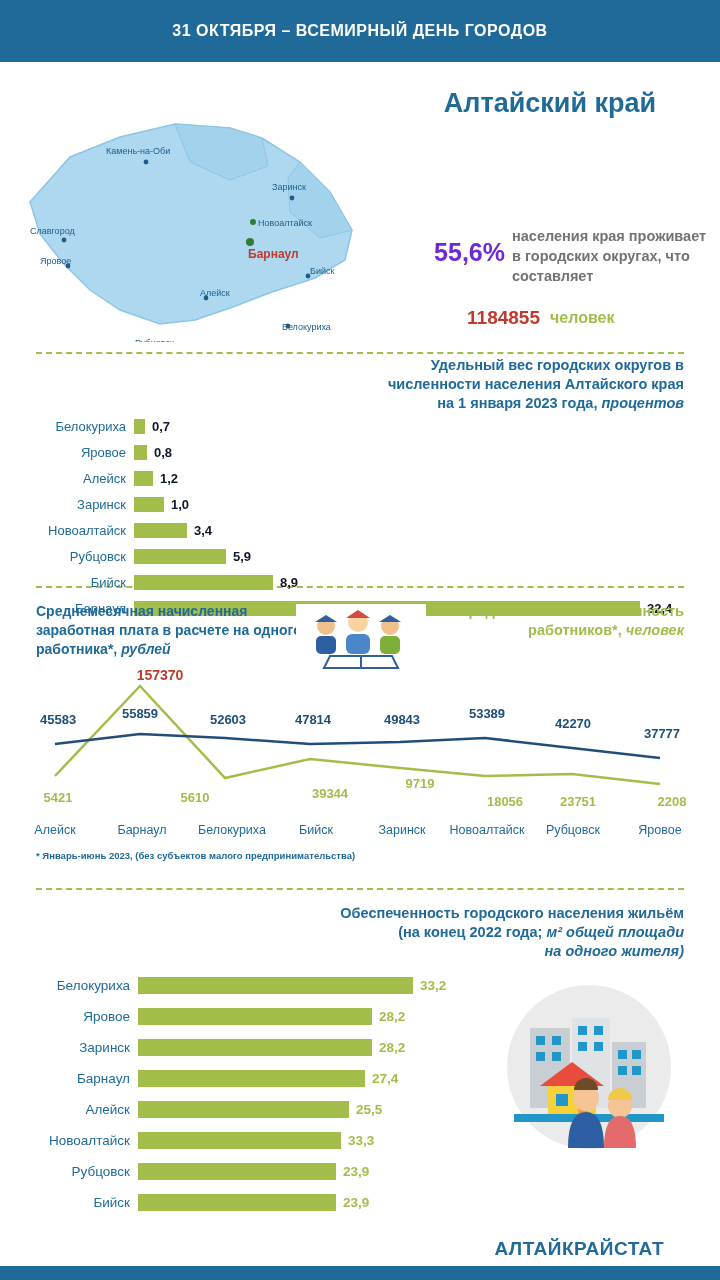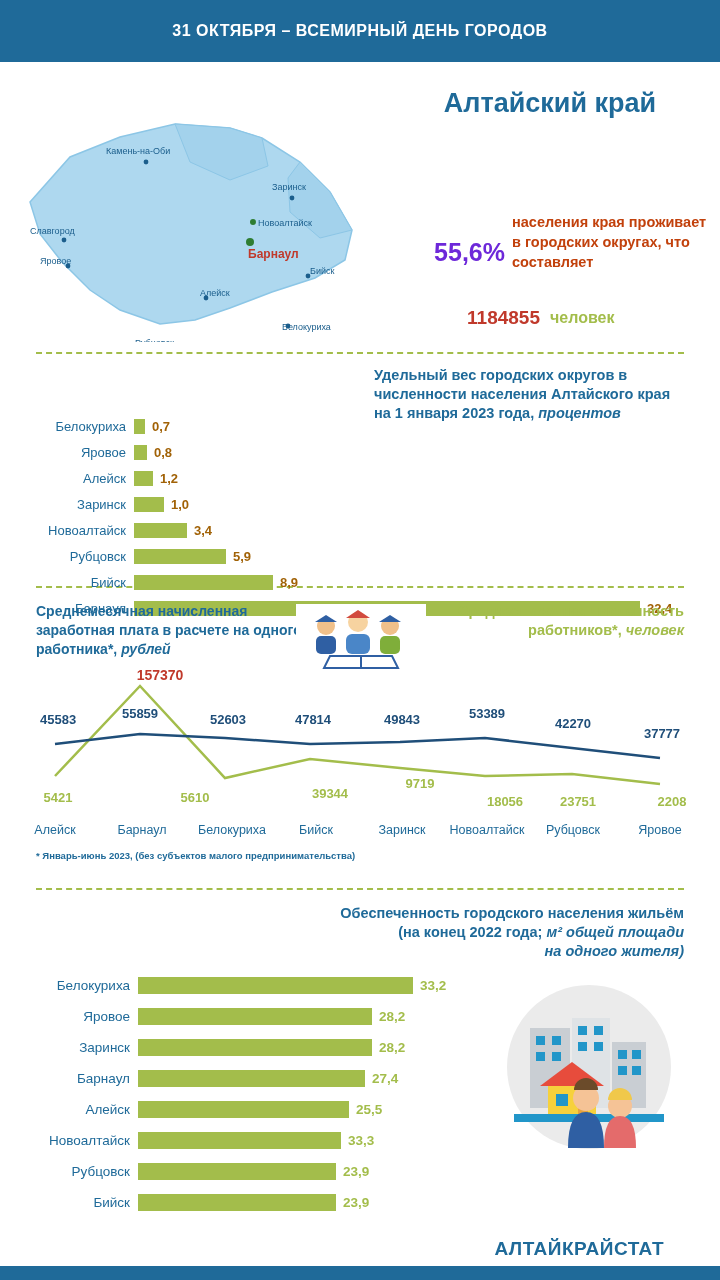--- a/index.html
+++ b/index.html
@@ -45,48 +45,48 @@
   .cities-badge .num{font-size:25px;font-weight:bold;}
   .cities-badge .word{font-size:17px;}
   .pct-block{
     position:absolute;left:400px;top:150px;width:310px;
   }
   .pct-big{
     position:absolute;left:0;top:26px;width:105px;text-align:right;
     font-size:25px;font-weight:bold;color:#6d28d9;
   }
   .pct-text{
-    position:absolute;left:112px;top:0;width:200px;
-    font-size:14.5px;font-weight:bold;color:#c2410c;line-height:20px;
+    position:absolute;left:112px;top:14px;width:200px;
+    font-size:14.5px;font-weight:bold;color:#737373;line-height:20px;
   }
   .people-num{
     position:absolute;left:0;top:95px;width:140px;text-align:right;
     font-size:19px;font-weight:bold;color:#c0392b;
   }
   .people-word{
     position:absolute;left:150px;top:97px;font-size:16px;font-weight:bold;color:#a3bd4b;
   }
   
   .divider{
     border-top:2px dashed #a3bd4b;margin:0 36px;height:0;
   }
   
   .sec2{position:relative;height:232px;}
   .sec2-title{
-    position:absolute;right:36px;top:12px;width:310px;
+    position:absolute;right:36px;top:2px;width:310px;text-align:right;
     font-size:14.5px;font-weight:bold;color:#1f6a99;line-height:19px;
   }
   .sec2-title .it{font-style:italic;font-weight:bold;}
   .bars{position:absolute;left:0;top:62px;width:720px;}
   .bar-row{display:flex;align-items:center;height:21px;margin-bottom:5px;}
   .bar-label{
     width:126px;text-align:right;padding-right:8px;font-size:13px;color:#1f6a99;font-weight:normal;
   }
   .bar-fill{height:15px;background:#a3bd4b;}
-  .bar-val{margin-left:7px;font-size:13px;font-weight:bold;color:#a16207;}
+  .bar-val{margin-left:7px;font-size:13px;font-weight:bold;color:#0f172a;}
   
   .sec3{position:relative;height:300px;}
   .sec3-left-title{
     position:absolute;left:36px;top:14px;width:270px;
     font-size:14px;font-weight:bold;color:#1f6a99;line-height:19px;
   }
   .sec3-right-title{
     position:absolute;right:36px;top:14px;width:280px;text-align:right;
     font-size:14.5px;font-weight:bold;color:#a3bd4b;line-height:19px;
   }

